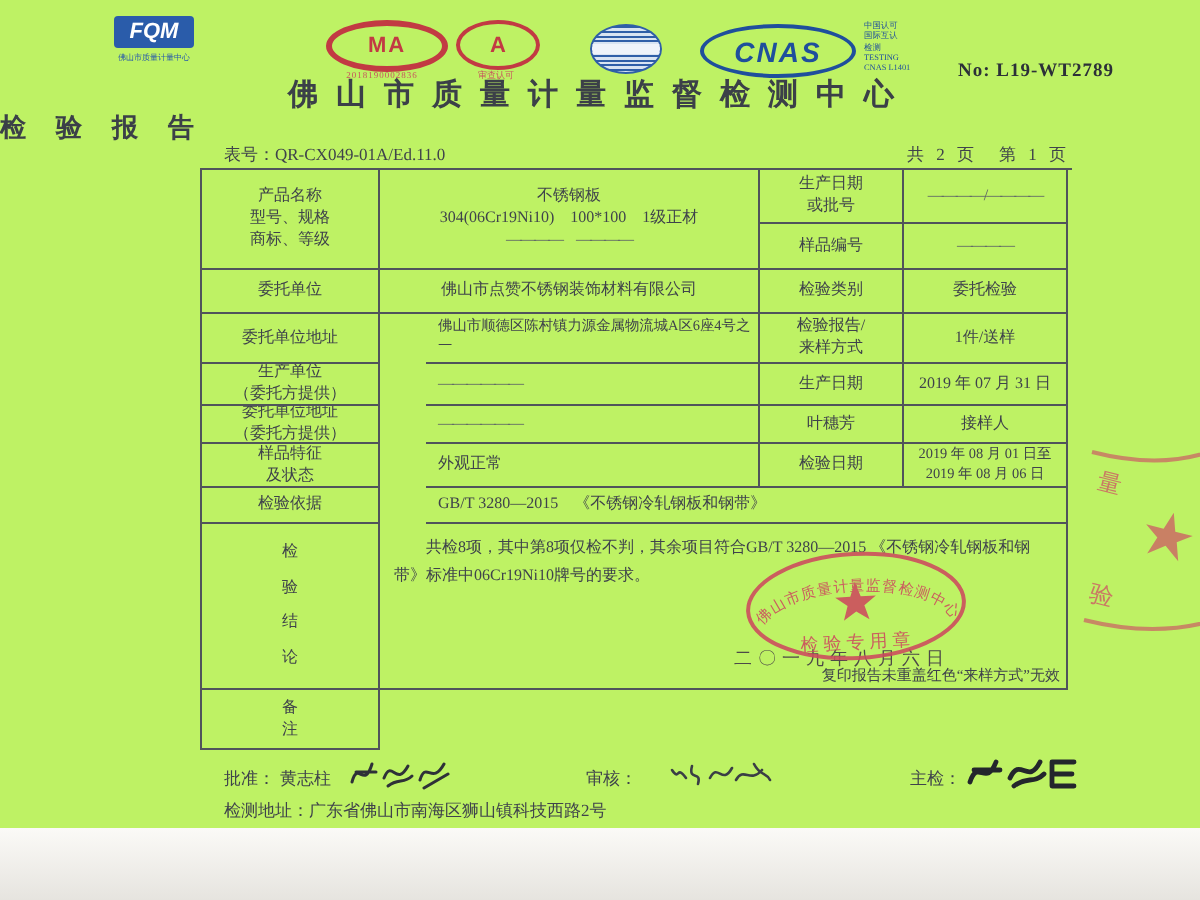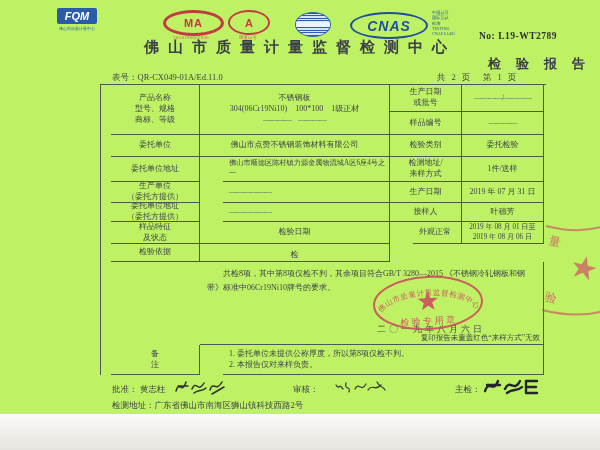--- a/index.html
+++ b/index.html
@@ -22,27 +22,27 @@
   .globe{left:295px;top:12px;width:34px;height:23px;border-radius:50%;
     background:repeating-linear-gradient(#2f5fa8 0 1px,#d8e4f2 1px 2.4px);border:1px solid #2f5fa8;overflow:hidden;}
   .globe-band{position:absolute;left:0;right:0;top:9px;height:5px;background:#eef3fa;font-size:3.5px;color:#2f5fa8;
     text-align:center;line-height:5px;font-family:"Liberation Sans",sans-serif;}
   .cnas{left:350px;top:12px;width:74px;height:23px;border:2px solid #1f4f9c;color:#1f4f9c;
     font-family:"Liberation Sans",sans-serif;font-weight:bold;font-style:italic;font-size:14px;letter-spacing:1px;justify-content:center;}
   .cnas-cap{left:432px;top:10px;width:46px;font-size:4.2px;line-height:1.25;color:#1f4f9c;}
   .report-no{left:479px;top:21px;font-size:9.5px;color:#2c3038;letter-spacing:.5px;font-weight:bold;margin-top:10px;}
   
   .title{left:0;top:38px;width:600px;text-align:center;font-size:15px;font-weight:bold;color:#3b4048;letter-spacing:9px;}
-  .subtitle{left:0;top:55px;width:600px;text-align:right;font-size:13px;font-weight:bold;color:#3b4048;letter-spacing:15px;}
+  .subtitle{left:0;top:55px;width:600px;text-align:left;font-size:13px;font-weight:bold;color:#3b4048;letter-spacing:15px;}
   .form-no{left:112px;top:72px;font-size:8.5px;}
-  .page-info{left:420px;top:72px;width:115px;font-size:8.5px;letter-spacing:2px;text-align:center;}
+  .page-info{left:420px;top:72px;width:115px;font-size:8.5px;letter-spacing:2px;text-align:right;}
   
   .tbl{left:100px;top:84px;width:435px;border-top:1px solid #50545b;border-left:1px solid #50545b;
     display:grid;grid-template-columns:89px 190px 72px 82px;
-    grid-template-rows:27px 23px 22px 25px 21px 19px 22px 18px 83px 30px;font-size:8px;padding-left:10px;}
+    grid-template-rows:27px 23px 22px 25px 21px 19px 22px 18px 83px 30px;font-size:8px;}
   .c{border-right:1px solid #50545b;border-bottom:1px solid #50545b;display:flex;flex-direction:column;
      align-items:center;justify-content:center;text-align:center;overflow:hidden;padding:0 2px;line-height:1.35;}
   .c.left{align-items:flex-start;text-align:left;padding-left:6px;margin-left:23px;}
   .c.small{font-size:7.2px;}
   .vlabel{flex-direction:column;justify-content:space-around;padding:6px 0;}
   .conc{position:relative;align-items:center;justify-content:flex-start;text-align:left;padding:5px 7px;}
   .conc p{margin:0;text-indent:2em;line-height:1.7;font-size:8px;}
   .conc .date{position:absolute;right:58px;bottom:9px;font-size:9px;letter-spacing:3px;color:#4d4a48;}
   .conc .copy-note{position:absolute;right:3px;bottom:1px;font-size:7.5px;}
   .dash{letter-spacing:-1px;color:#5a5e66;}
@@ -118,73 +118,70 @@
     <div class="c dash">————</div>
 
     <div class="c">委托单位</div>
     <div class="c">佛山市点赞不锈钢装饰材料有限公司</div>
     <div class="c">检验类别</div>
     <div class="c">委托检验</div>
 
     <div class="c">委托单位地址</div>
     <div class="c left small">佛山市顺德区陈村镇力源金属物流城A区6座4号之一</div>
     <div class="c">
-      <div>检测地址/</div>
+      <div>检验报告/</div>
       <div>来样方式</div>
     </div>
     <div class="c">1件/送样</div>
 
     <div class="c">
       <div>生产单位</div>
       <div>（委托方提供）</div>
     </div>
     <div class="c left dash">——————</div>
     <div class="c">生产日期</div>
     <div class="c">2019 年 07 月 31 日</div>
 
     <div class="c">
       <div>委托单位地址</div>
       <div>（委托方提供）</div>
     </div>
     <div class="c left dash">——————</div>
+    <div class="c">叶穗芳</div>
     <div class="c">接样人</div>
-    <div class="c">叶穗芳</div>
 
     <div class="c">
       <div>样品特征</div>
       <div>及状态</div>
     </div>
+    <div class="c left">外观正常</div>
     <div class="c">检验日期</div>
-    <div class="c left">外观正常</div>
     <div class="c small">
       <div>2019 年 08 月 01 日至</div>
       <div>2019 年 08 月 06 日</div>
     </div>
 
     <div class="c">检验依据</div>
+    <div class="c left" style="grid-column:2/5">GB/T 3280—2015　《不锈钢冷轧钢板和钢带》</div>
 
     <div class="c vlabel">
       <div>检</div>
       <div>验</div>
       <div>结</div>
       <div>论</div>
     </div>
     <div class="c conc" style="grid-column:2/5">
       <p>共检8项，其中第8项仅检不判，其余项目符合GB/T 3280—2015 《不锈钢冷轧钢板和钢带》标准中06Cr19Ni10牌号的要求。</p>
       <div class="date">二〇一九年八月六日</div>
       <div class="copy-note">复印报告未重盖红色“来样方式”无效</div>
     </div>
 
     <div class="c">
       <div>备</div>
       <div>注</div>
-    </div>
-    <div class="c left" style="grid-column:2/5">
-      <div>1. 委托单位未提供公称厚度，所以第8项仅检不判。</div>
-      <div>2. 本报告仅对来样负责。</div>
     </div>
   </div>
 
   <svg class="abs stamp" viewBox="0 0 114 58">
     <ellipse cx="57" cy="29" rx="54" ry="26" fill="none" stroke="#cd4a5e" stroke-width="2"></ellipse>
     <path id="arcpath" d="M 9,38 A 49 21 0 0 1 105,38" fill="none"></path>
     <text font-size="7.5" fill="#cd4a5e" letter-spacing="0.5">
       <textPath href="#arcpath" startOffset="2">佛山市质量计量监督检测中心</textPath>
     </text>
     <path fill="#cd4a5e" d="M57 17 L59.6 24.2 L67.2 24.3 L61.2 28.8 L63.4 36 L57 31.7 L50.6 36 L52.8 28.8 L46.8 24.3 L54.4 24.2 Z"></path>

